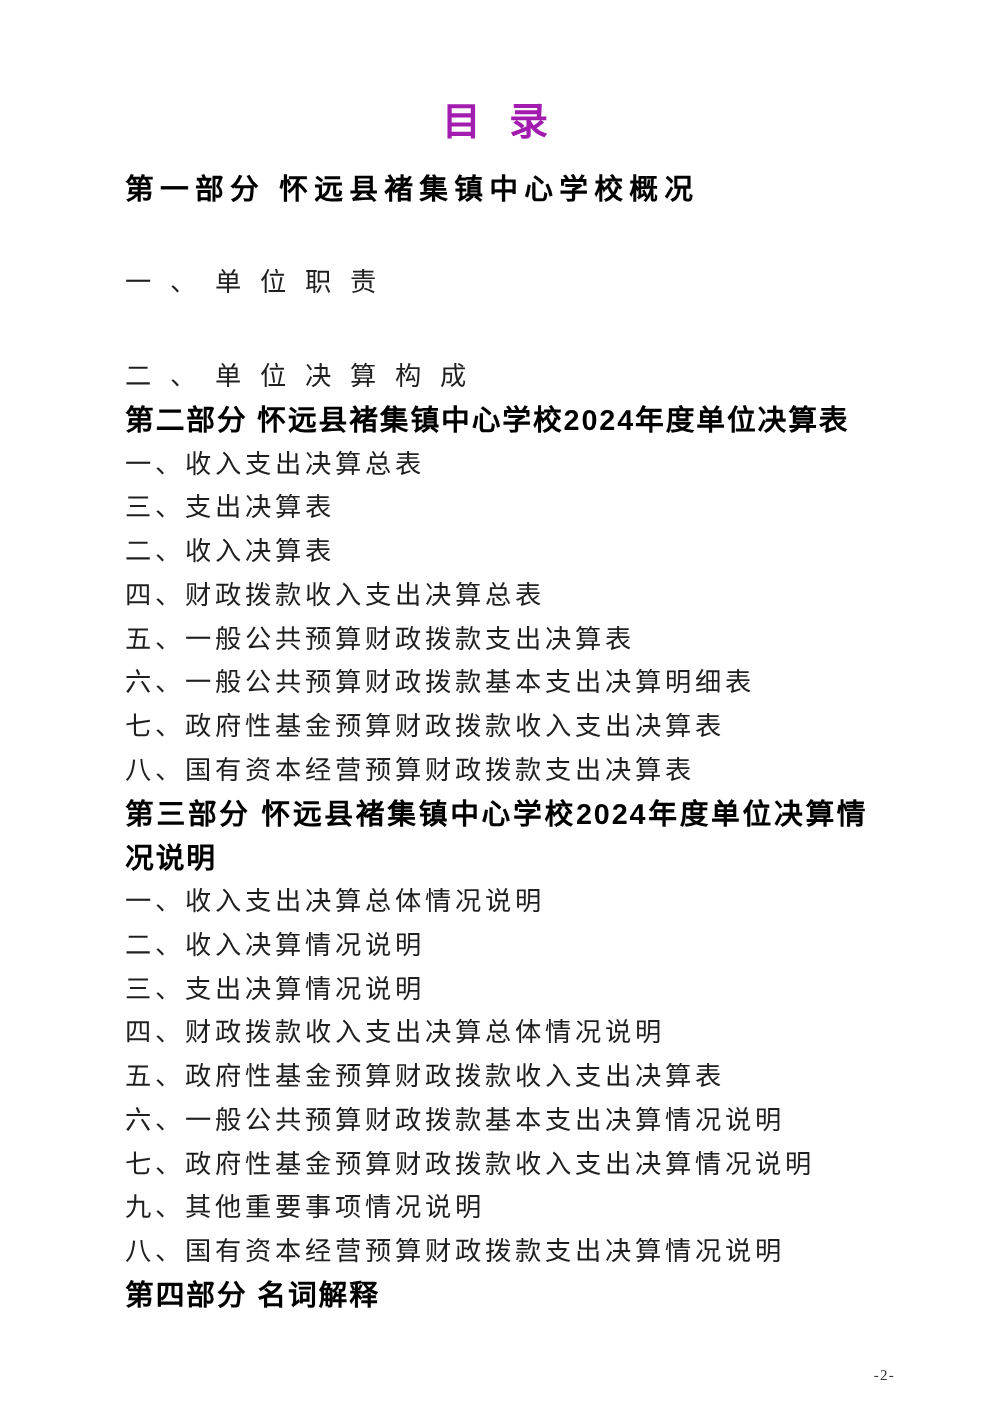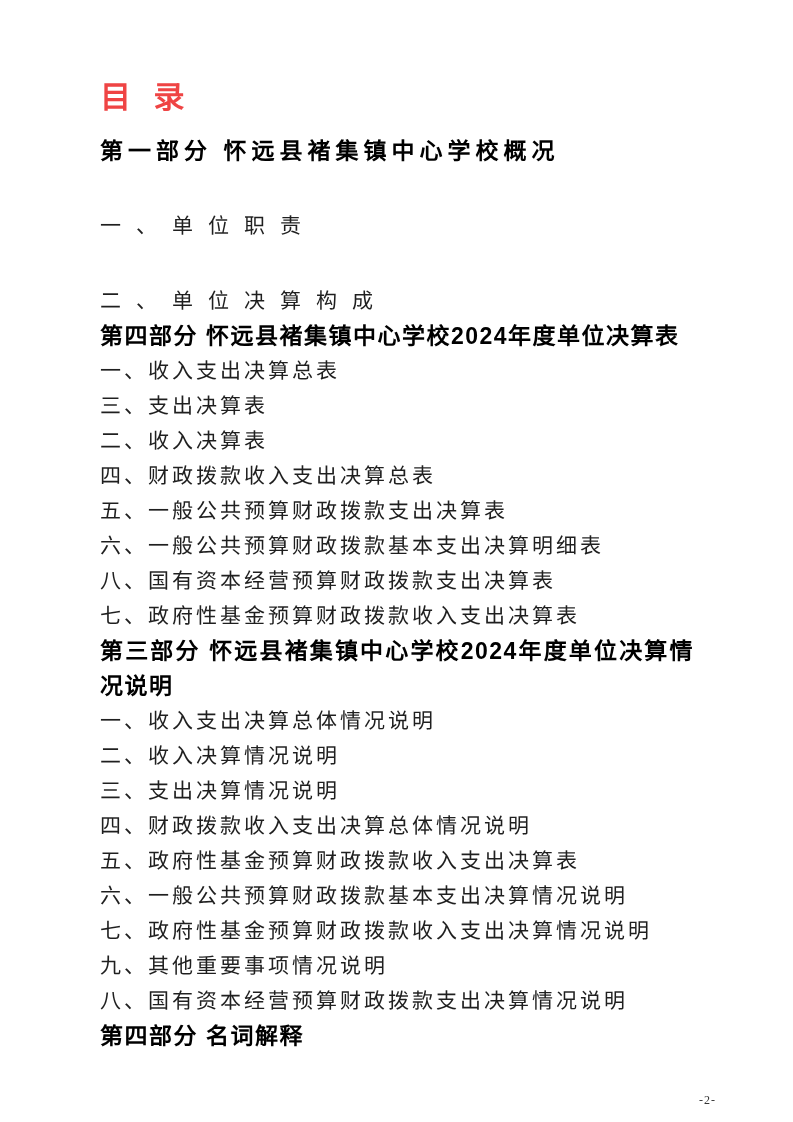--- a/index.html
+++ b/index.html
@@ -22,22 +22,22 @@
     position: absolute;
     left: 100px;
     top: 78px;
     width: 594px;
   }
   .doc-title {
     font-family: "Liberation Sans", "DejaVu Sans", sans-serif;
     font-weight: 700;
     font-size: 31px;
     line-height: 40px;
-    text-align: left;
-    color: #ef4444;
+    text-align: center;
+    color: #a21caf;
     letter-spacing: 2px;
     word-spacing: 10px;
     margin: 0 0 10px 0;
   }
   .sec-heading {
     font-family: "Liberation Sans", "DejaVu Sans", sans-serif;
     font-weight: 700;
     font-size: 23px;
     line-height: 35px;
     color: #000000;
@@ -80,29 +80,29 @@
 
     <h1 class="doc-title">目 录</h1>
 
     <section class="toc-section section-1">
       <h2 class="sec-heading wide">第一部分 怀远县褚集镇中心学校概况</h2>
       <div class="toc-item">一、单位职责</div>
       <div class="toc-item">二、单位决算构成</div>
     </section>
 
     <section class="toc-section section-2">
-      <h2 class="sec-heading">第四部分 怀远县褚集镇中心学校2024年度单位决算表</h2>
+      <h2 class="sec-heading">第二部分 怀远县褚集镇中心学校2024年度单位决算表</h2>
       <div class="toc-item">一、收入支出决算总表</div>
       <div class="toc-item">三、支出决算表</div>
       <div class="toc-item">二、收入决算表</div>
       <div class="toc-item">四、财政拨款收入支出决算总表</div>
       <div class="toc-item">五、一般公共预算财政拨款支出决算表</div>
       <div class="toc-item">六、一般公共预算财政拨款基本支出决算明细表</div>
+      <div class="toc-item">七、政府性基金预算财政拨款收入支出决算表</div>
       <div class="toc-item">八、国有资本经营预算财政拨款支出决算表</div>
-      <div class="toc-item">七、政府性基金预算财政拨款收入支出决算表</div>
     </section>
 
     <section class="toc-section section-3">
       <h2 class="sec-heading">第三部分 怀远县褚集镇中心学校2024年度单位决算情况说明</h2>
       <div class="toc-item">一、收入支出决算总体情况说明</div>
       <div class="toc-item">二、收入决算情况说明</div>
       <div class="toc-item">三、支出决算情况说明</div>
       <div class="toc-item">四、财政拨款收入支出决算总体情况说明</div>
       <div class="toc-item">五、政府性基金预算财政拨款收入支出决算表</div>
       <div class="toc-item">六、一般公共预算财政拨款基本支出决算情况说明</div>

